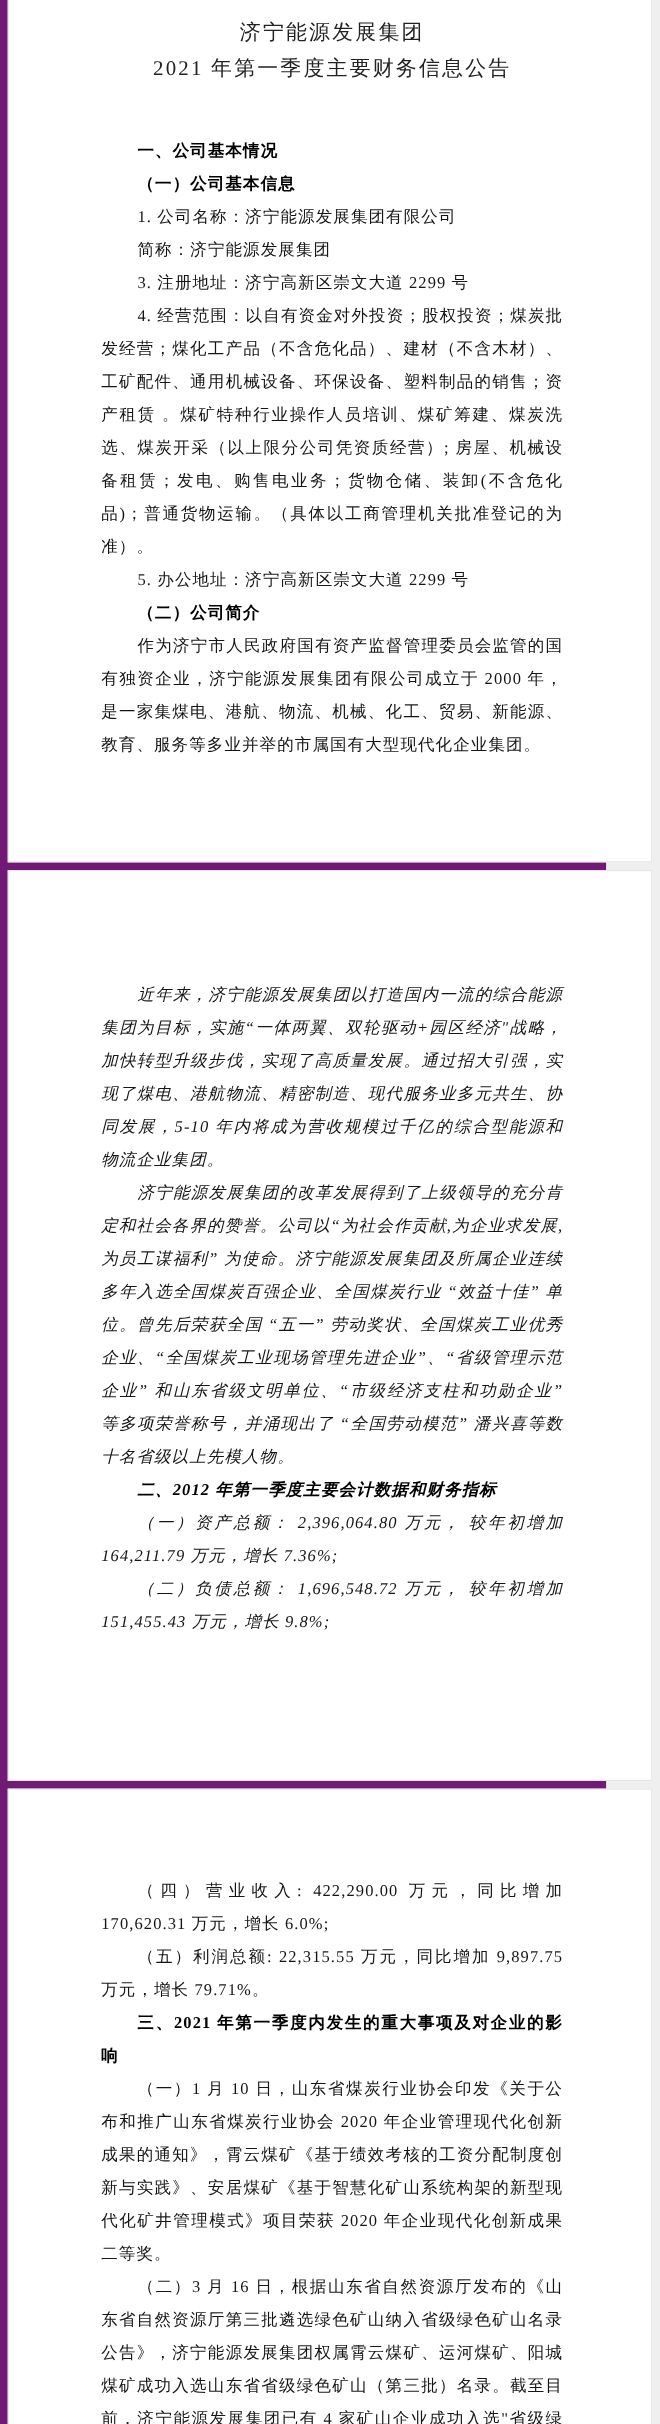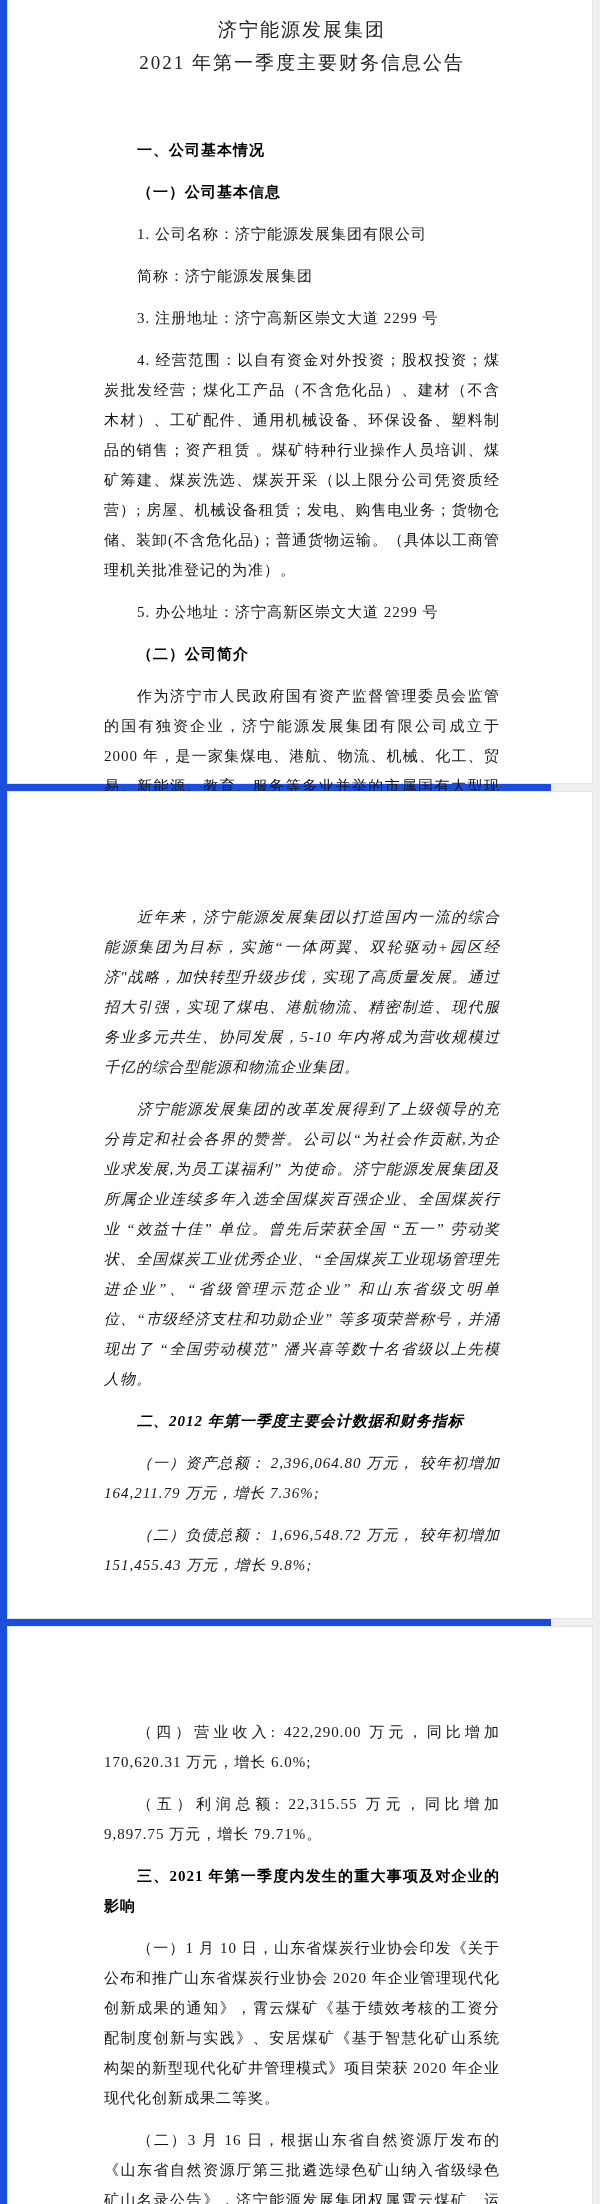--- a/index.html
+++ b/index.html
@@ -8,21 +8,21 @@
     width: 600px;
     height: 2204px;
     overflow: hidden;
     background: #efefef;
     font-family: "Liberation Serif", "DejaVu Serif", serif;
   }
   .viewer {
     position: relative;
     width: 551px;
     height: 2204px;
-    background: #1d4ed8;
+    background: #701a75;
   }
   .page {
     position: absolute;
     left: 7px;
     width: 586px;
     box-sizing: border-box;
     background: #ffffff;
     border: 1px solid #e4e4e4;
   }
   #page-1 { top: -4px;   height: 788px; }
@@ -44,21 +44,21 @@
   .doc-title {
     text-align: center;
     font-size: 19px;
     line-height: 33px;
     letter-spacing: 2px;
     color: #222222;
   }
   .title-gap { height: 44px; }
 
   .para {
-    margin: 12px;
+    margin: 0;
     text-indent: 33px;
     text-align: justify;
   }
   .head {
     font-weight: bold;
     color: #000000;
   }
 </style>
 </head>
 <body>

